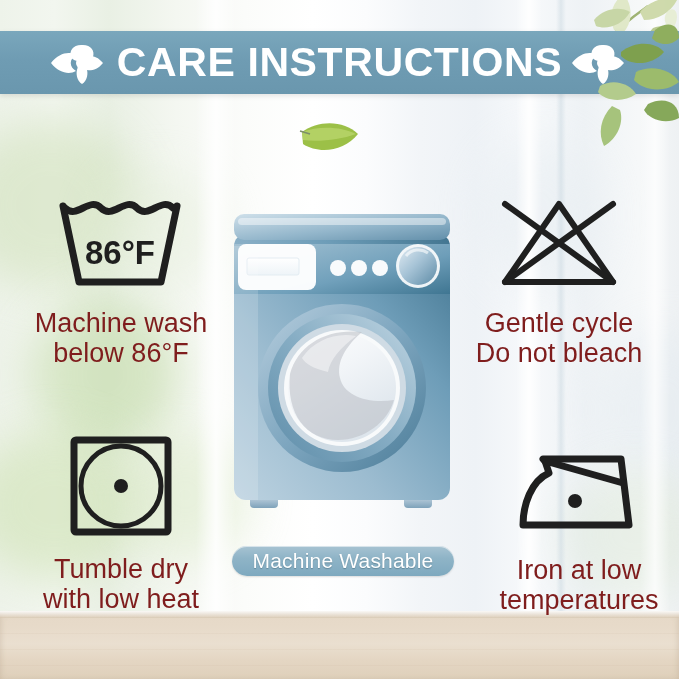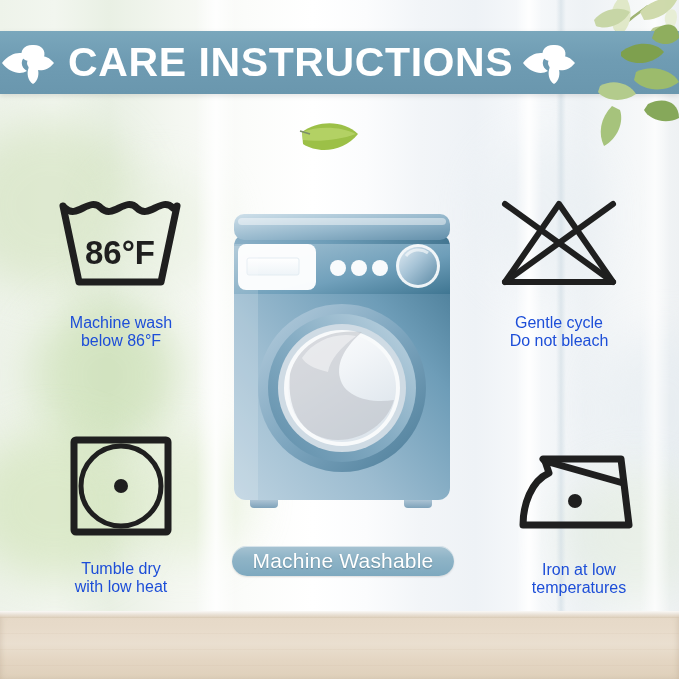--- a/index.html
+++ b/index.html
@@ -36,36 +36,36 @@
       repeating-linear-gradient(180deg, rgba(196,174,147,.0) 0 6px, rgba(196,174,147,.22) 6px 7px, rgba(196,174,147,0) 7px 16px);
   }
   .wood-edge{position:absolute;left:0;right:0;top:0;height:7px;
     background:linear-gradient(180deg,rgba(255,255,255,.85),rgba(214,198,176,.55));}
 
   
   .banner{
     position:absolute;left:0;top:31px;width:679px;height:63px;
     background:linear-gradient(180deg,#7aa7bc 0%, #6f9cb3 45%, #6a97ae 100%);
     box-shadow:0 2px 5px rgba(0,0,0,.10);
-    display:flex;align-items:center;justify-content:flex-start;gap:8px;
+    display:flex;align-items:center;justify-content:center;gap:8px;
   }
   .banner-title{
     color:#ffffff;font-size:41px;font-weight:700;letter-spacing:.6px;
     line-height:1;white-space:nowrap;
     font-family:"Liberation Sans", sans-serif;
   }
   .orn{width:60px;height:44px;flex:0 0 auto;}
   .orn svg{display:block;width:100%;height:100%;}
 
   
   .cell{position:absolute;display:flex;flex-direction:column;align-items:center;}
   .cell .glyph{display:block;}
   .cell .cap{
-    margin-top:18px;text-align:center;color:#1d4ed8;
-    font-size:16px;line-height:1.12;font-weight:400;white-space:pre-line;
+    margin-top:12px;text-align:center;color:#7f1d1d;
+    font-size:27px;line-height:1.12;font-weight:400;white-space:pre-line;
     font-family:"Liberation Sans", sans-serif;
   }
 
   #cell-wash   {left:16px;  top:196px; width:210px;}
   #cell-bleach {left:452px; top:196px; width:214px;}
   #cell-dry    {left:16px;  top:434px; width:210px;}
   #cell-iron   {left:472px; top:443px; width:214px;}
 
   
   .machine{position:absolute;left:228px;top:208px;width:228px;height:322px;}

